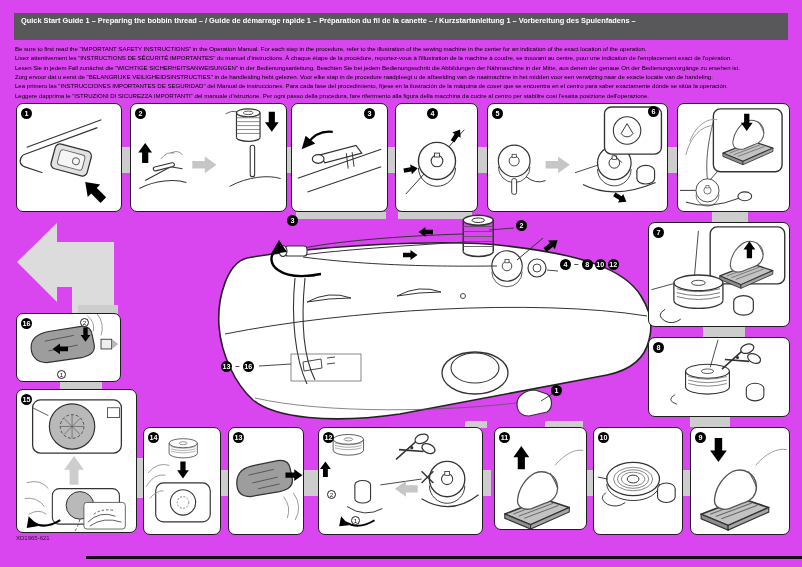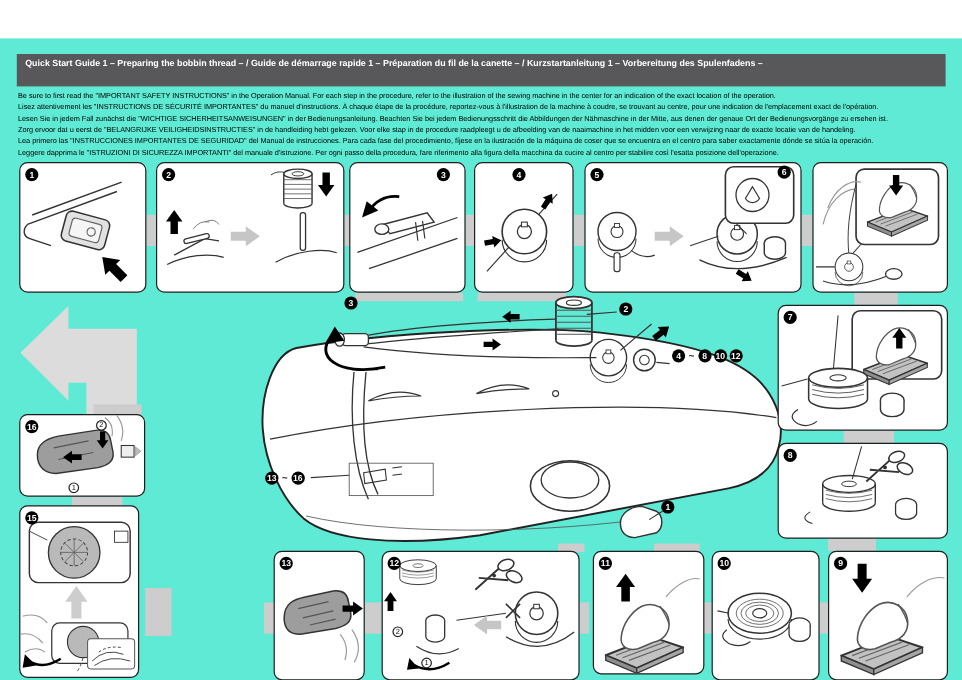--- a/index.html
+++ b/index.html
@@ -1,18 +1,18 @@
 <!DOCTYPE html>
 <html><head>
 <meta charset="utf-8">
 <style>
   html,body{margin:0;padding:0;}
   body{width:802px;height:567px;position:relative;background:#fff;
        font-family:"Liberation Sans",sans-serif;}
-  #page{position:absolute;inset:0;background:#5eead4;overflow:hidden;margin-top:32px;}
+  #page{position:absolute;inset:0;background:#d946ef;overflow:hidden;}
   .hdr{position:absolute;left:14px;top:13px;width:774px;height:27px;background:#58585a;
        color:#fff;font-weight:bold;font-size:7.4px;line-height:12.2px;padding:1.5px 7px;
        box-sizing:border-box;white-space:nowrap;overflow:hidden;z-index:4;}
   .intro{position:absolute;left:15px;top:44px;width:780px;font-size:6.1px;line-height:9.35px;
        color:#000;white-space:nowrap;overflow:hidden;letter-spacing:-0.02px;z-index:4;}
   .panel{position:absolute;background:#fff;border:1.4px solid #1e1e1e;border-radius:7px;
        box-sizing:border-box;z-index:2;}
   .panel svg.art{position:absolute;left:0;top:0;width:100%;height:100%;}
   .badge{position:absolute;min-width:11px;height:11px;padding:0 1px;border-radius:6px;background:#000;
        color:#fff;font-size:7.2px;font-weight:bold;display:flex;align-items:center;justify-content:center;
@@ -329,22 +329,33 @@
   <div class="panel" style="left:228px;top:427px;width:76px;height:108px">
     <span class="badge" style="left:4px;top:4px">13</span>
     <svg class="art" viewBox="0 0 76 108">
       <path d="M8,56 C8,44 16,40 26,38 L50,33 C58,32 62,35 63,42 L65,52 C66,60 60,63 52,65 L22,70 C12,70 8,64 8,56 Z" fill="#9d9d9d" stroke="#333" stroke-width="1.3"></path>
       <path d="M20,48 L46,42 M24,56 L50,50 M30,62 L52,57" stroke="#555" stroke-width="1" fill="none"></path>
       <path d="M56,70 q8,10 4,22 M66,66 q10,14 2,28" stroke="#999" stroke-width="1" fill="none"></path>
       <use href="#arr" transform="translate(58,48) scale(0.6)" fill="#000"></use>
     </svg>
   </div>
 
-
-  <div class="panel" style="left:16px;top:389px;width:100px;height:144px">
+  <div class="panel" style="left:143px;top:427px;width:78px;height:108px">
+    <span class="badge" style="left:4px;top:4px">14</span>
+    <svg class="art" viewBox="0 0 78 108">
+      <rect x="12" y="56" width="56" height="40" rx="8" fill="#fff" stroke="#333" stroke-width="1.2"></rect>
+      <circle cx="40" cy="76" r="13" fill="#fff" stroke="#333" stroke-width="1.1"></circle>
+      <circle cx="40" cy="76" r="6" fill="none" stroke="#666" stroke-width="0.8" stroke-dasharray="2,1.5"></circle>
+      <use href="#bobside" transform="translate(24,10) scale(0.58)"></use>
+      <use href="#arr" transform="translate(40,34) rotate(90) scale(0.6)" fill="#000"></use>
+      <path d="M4,46 q10,-12 22,-8 M2,60 q8,-14 20,-12 M6,72 q6,-8 14,-8" stroke="#999" stroke-width="1" fill="none"></path>
+    </svg>
+  </div>
+
+  <div class="panel" style="left:16px;top:389px;width:121px;height:144px">
     <span class="badge" style="left:4px;top:4px">15</span>
     <svg class="art" viewBox="0 0 105 144">
       <rect x="8" y="10" width="90" height="54" rx="8" fill="#fff" stroke="#333" stroke-width="1.3"></rect>
       <rect x="84" y="18" width="12" height="10" fill="#fff" stroke="#333" stroke-width="0.8"></rect>
       <circle cx="48" cy="37" r="23" fill="#b9b9b9" stroke="#333" stroke-width="1.2"></circle>
       <circle cx="48" cy="37" r="12" fill="none" stroke="#444" stroke-width="0.9" stroke-dasharray="3,2"></circle>
       <path d="M48,25 V49 M36,37 H60 M40,29 L56,45 M56,29 L40,45" stroke="#666" stroke-width="0.8" fill="none"></path>
       <path d="M8,18 L24,26" stroke="#333" stroke-width="0.8" fill="none"></path>
       <use href="#arr" transform="translate(50,96) rotate(-90)" fill="#cdcdcd"></use>
       <rect x="28" y="100" width="68" height="36" rx="7" fill="#fff" stroke="#333" stroke-width="1.1"></rect>

